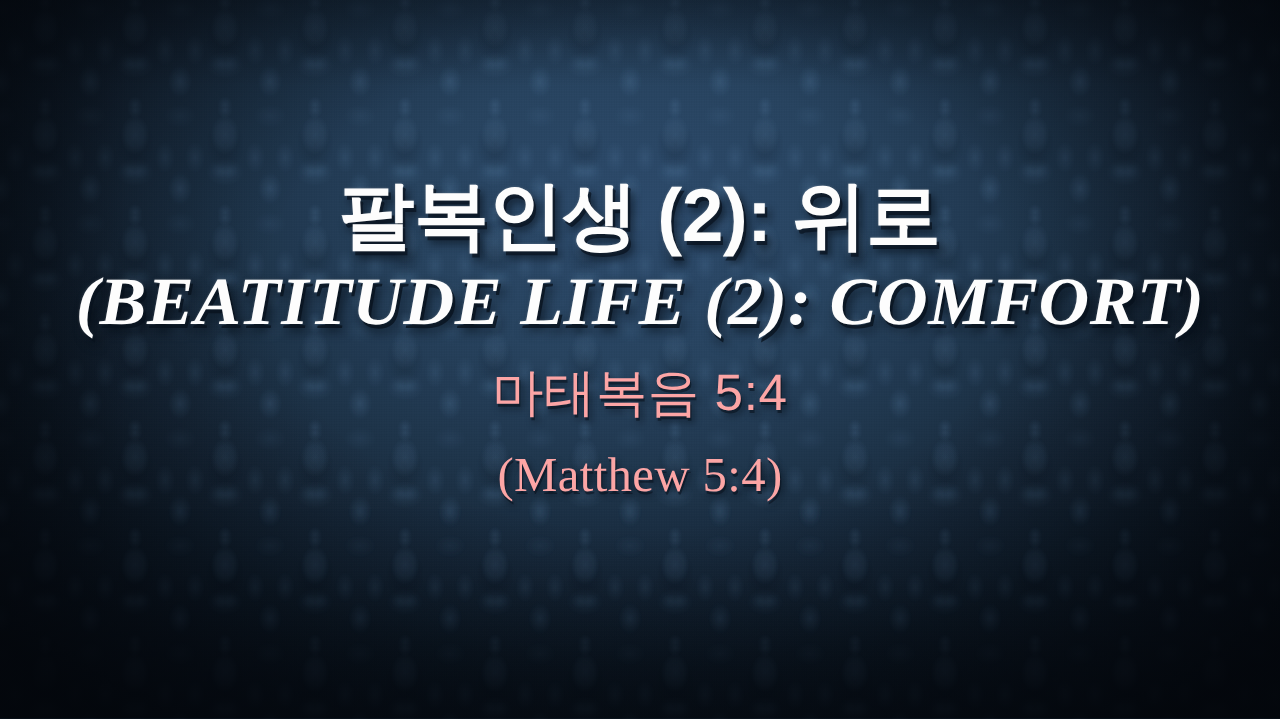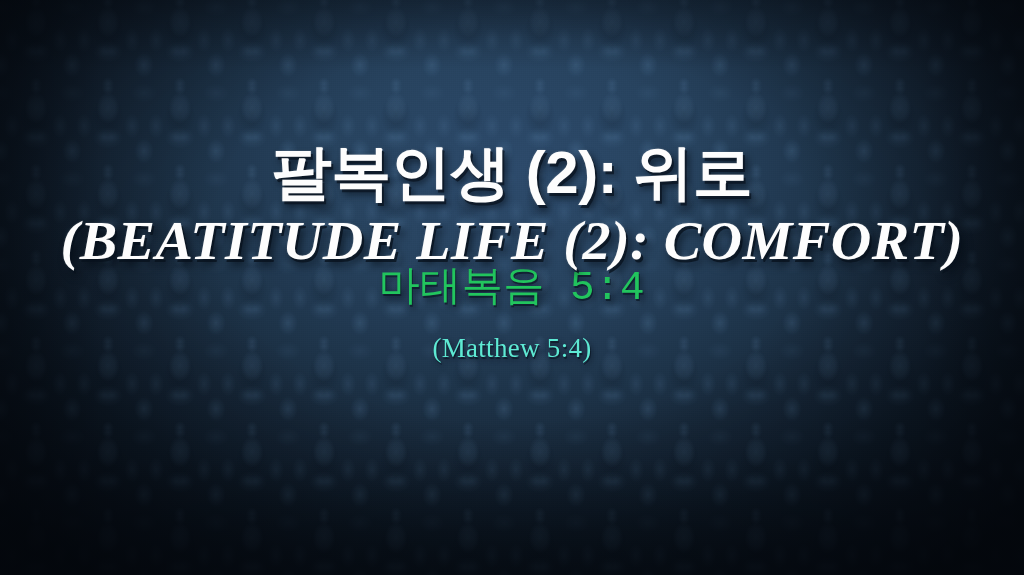--- a/index.html
+++ b/index.html
@@ -163,38 +163,39 @@
     transform: scaleX(1.04);
     color: #fdfdfd;
     text-shadow:
       2px 3px 0px rgba(8,18,30,0.78),
       4px 6px 8px rgba(3,9,16,0.66),
       0 0 2px rgba(255,255,255,0.22);
   }
 
   
   #ref-korean {
-    font-family: Liberation Mono, monospace;
+    margin-top: 26px;
+    font-family: Liberation Sans, sans-serif;
     font-size: 41px;
     font-weight: 400;
     letter-spacing: 0.5px;
-    color: #22c55e;
+    color: #fca5a5;
     text-shadow:
       1px 2px 0px rgba(8,18,30,0.60),
       3px 4px 6px rgba(4,10,18,0.52);
   }
 
   
   #ref-english {
     margin-top: 26px;
     font-family: "Liberation Serif", "DejaVu Serif", serif;
-    font-size: 27px;
+    font-size: 39px;
     font-weight: 400;
     letter-spacing: 0.3px;
-    color: #5eead4;
+    color: #fca5a5;
     text-shadow:
       1px 2px 0px rgba(8,18,30,0.58),
       2px 3px 5px rgba(4,10,18,0.50);
   }
 </style>
 </head>
 <body>
 
 <div id="slide">
 

